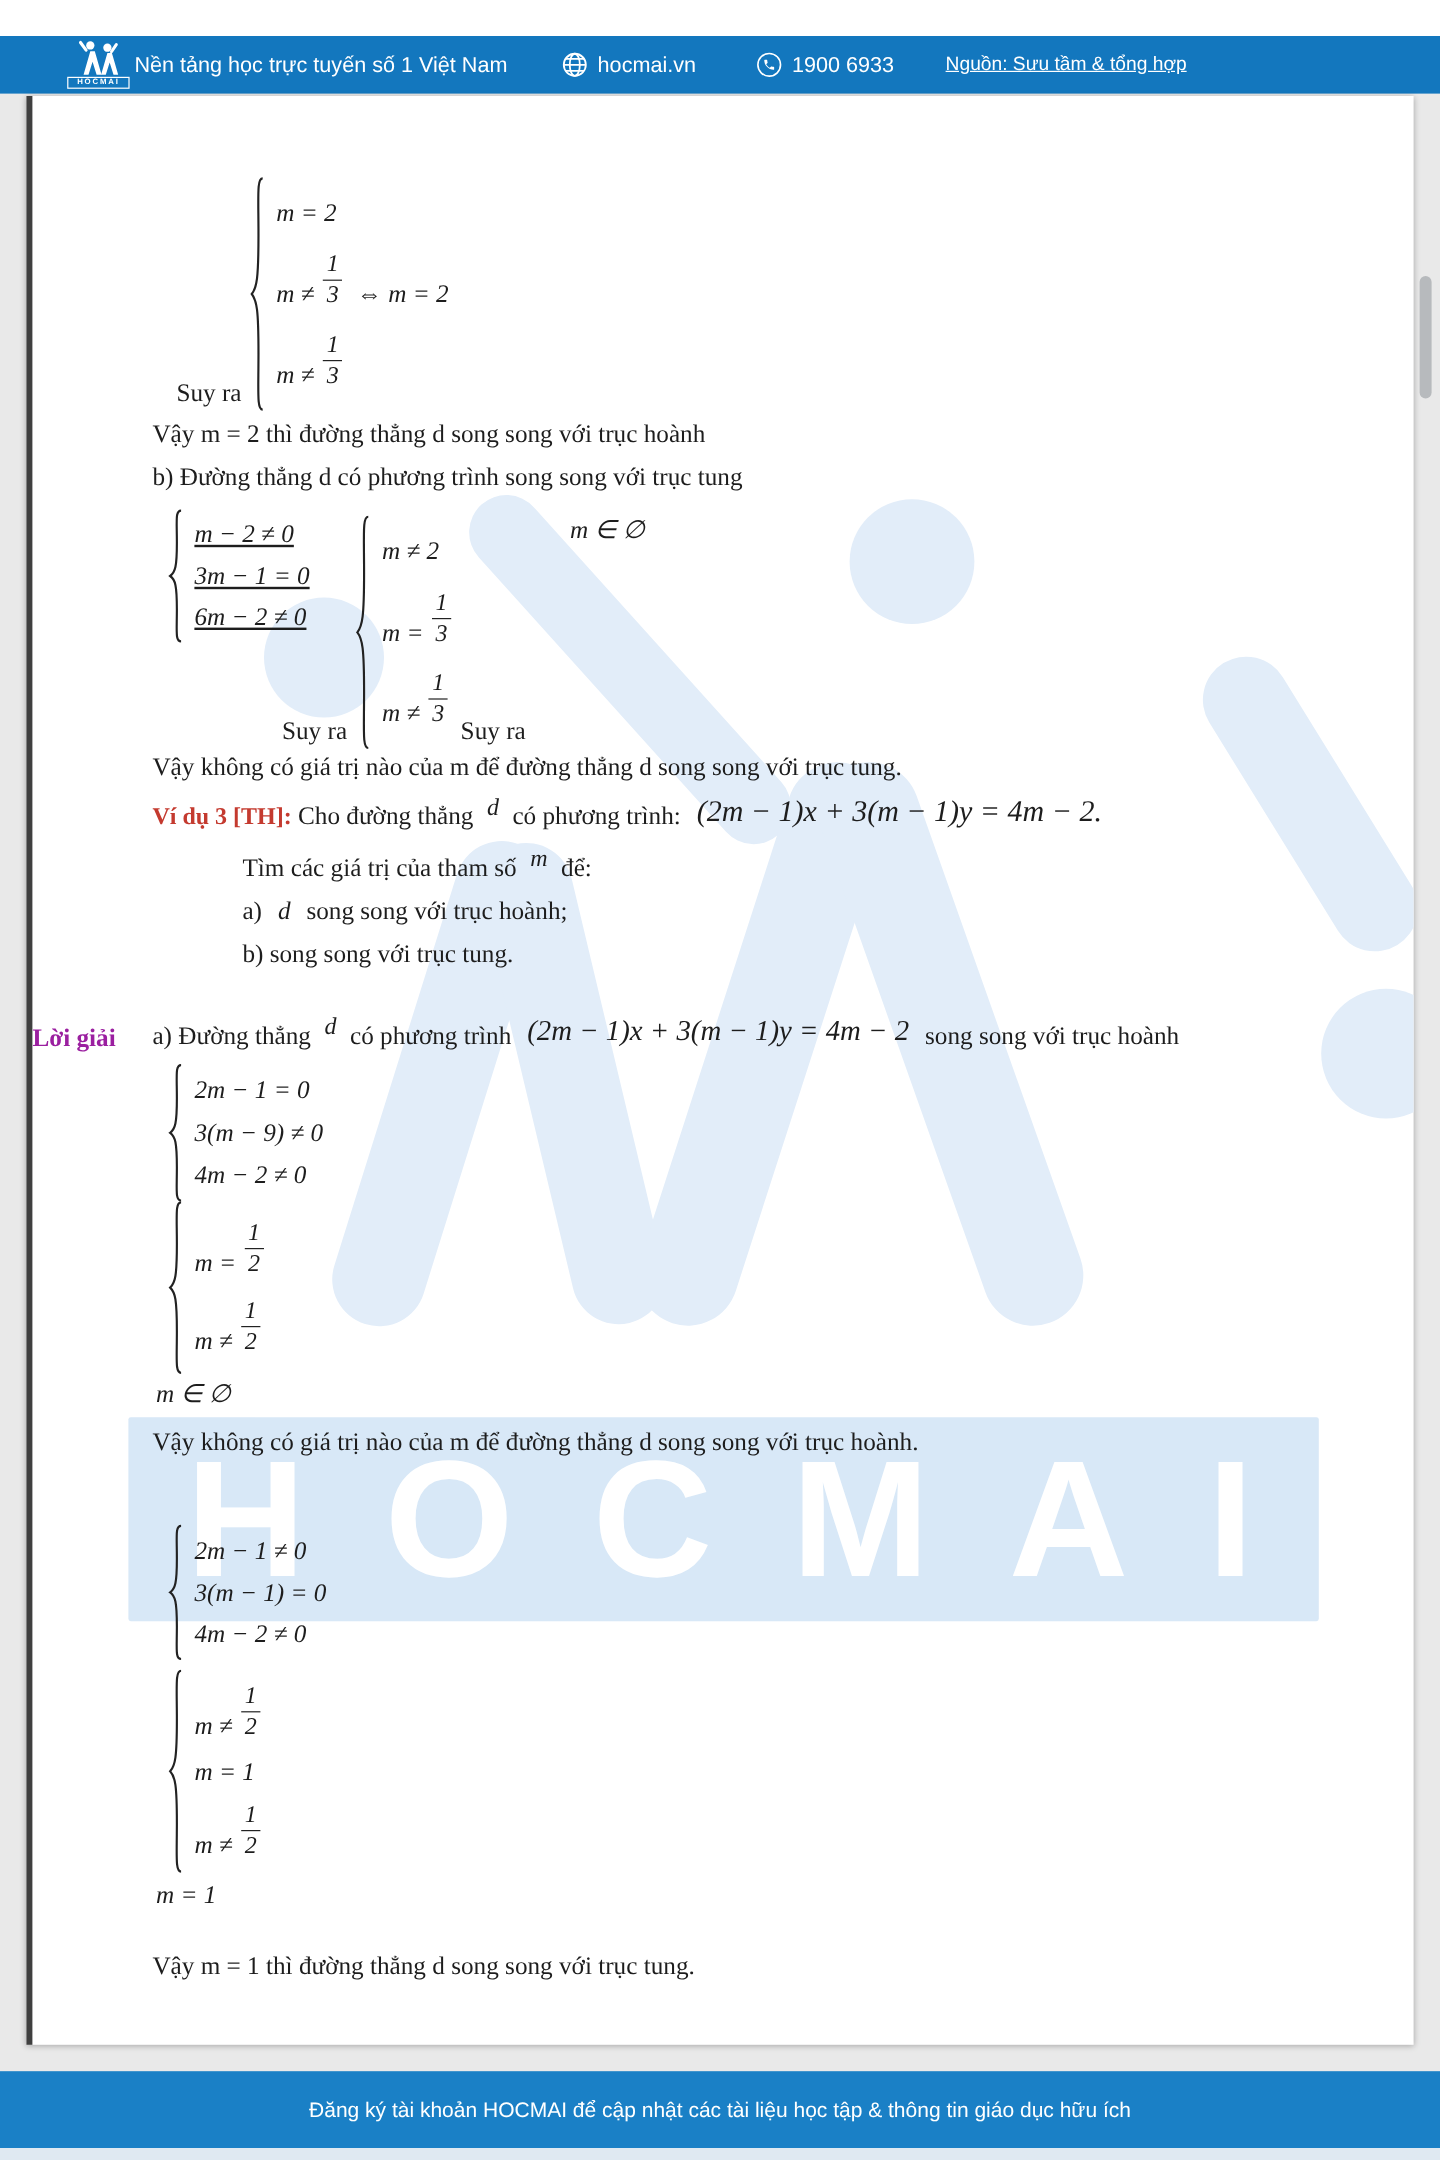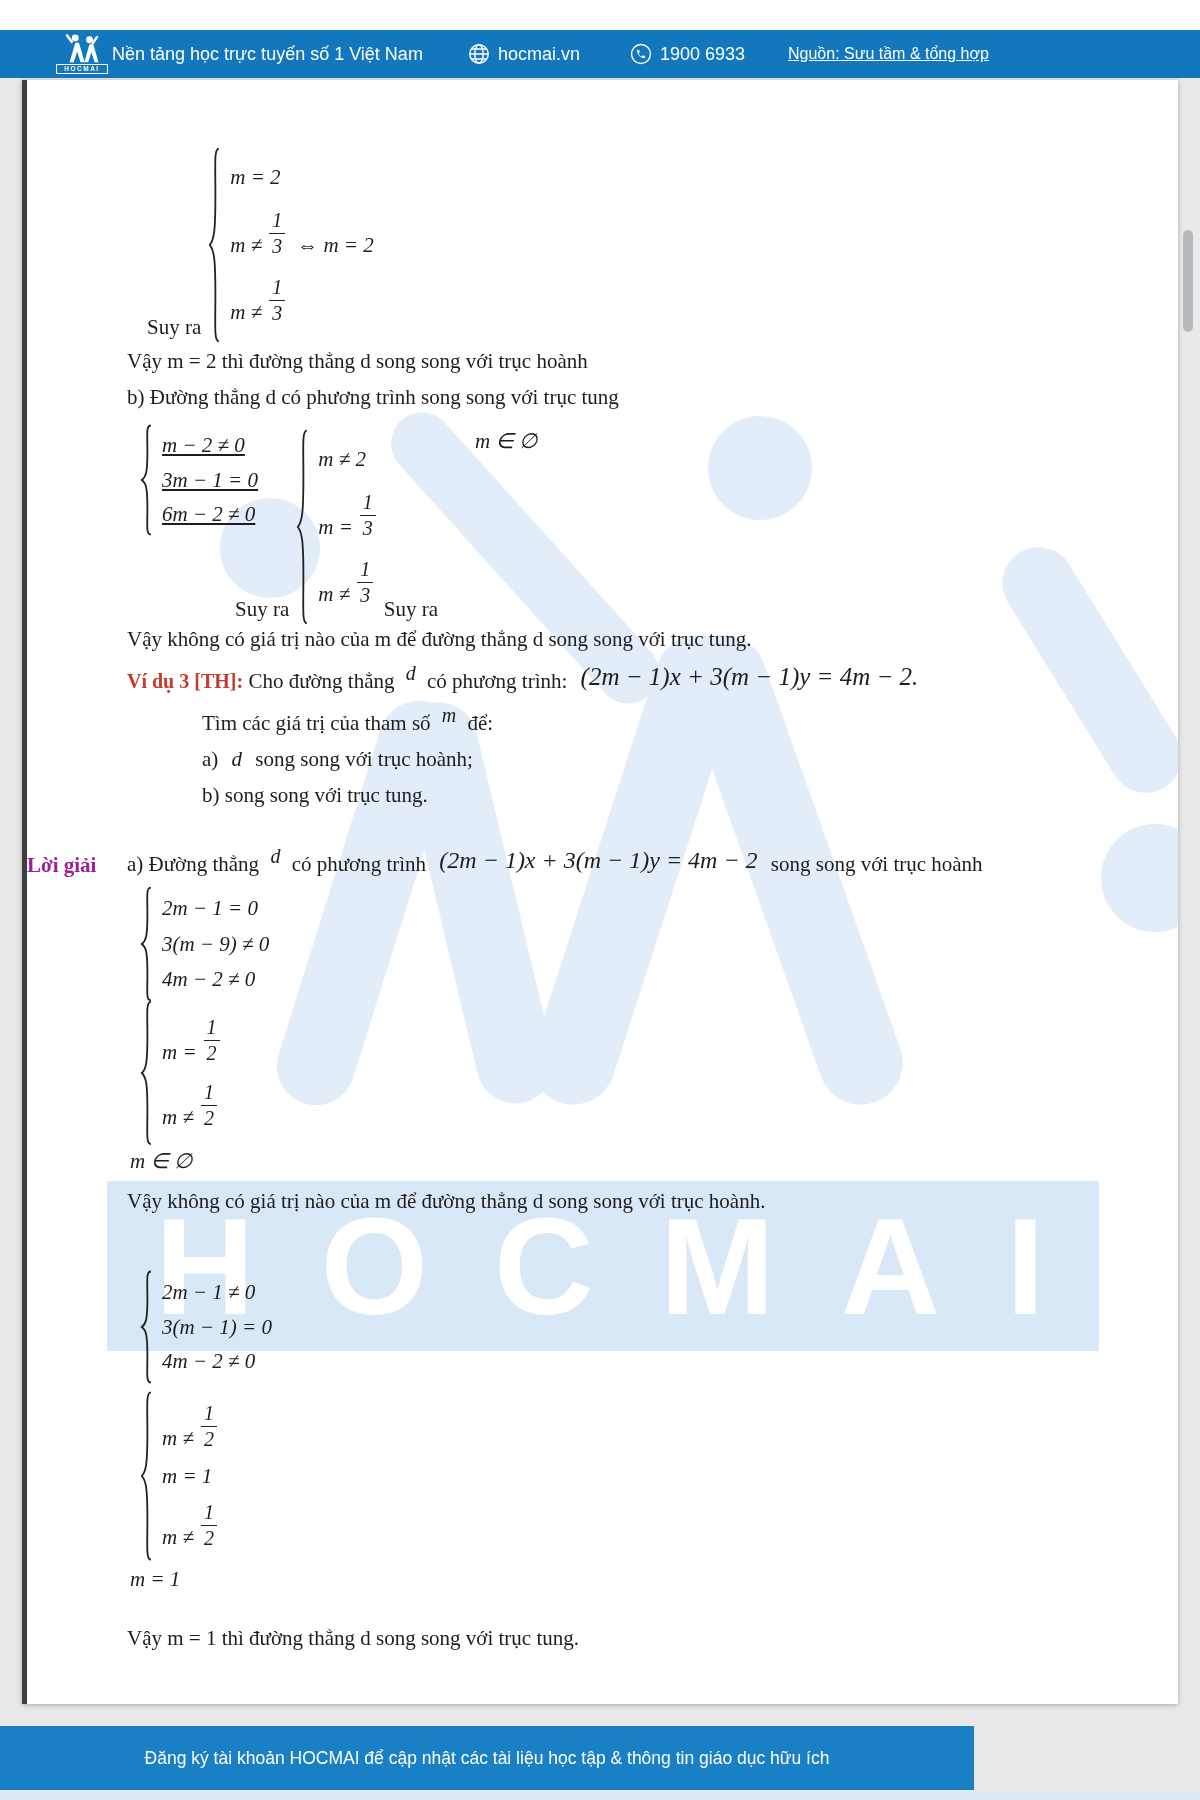--- a/index.html
+++ b/index.html
@@ -12,21 +12,21 @@
   .hdr-logo { position:absolute; left:56px; top:3px; width:52px; text-align:center; }
   .hdr-logo svg { display:block; margin:0 auto; }
   .hdr-logo-label { margin-top:1px; border:1px solid #fff; font-size:6.5px; font-weight:bold; letter-spacing:1.5px; line-height:8px; color:#fff; }
   .hdr-tagline { position:absolute; left:112px; top:0; height:48px; line-height:48px; font-size:18px; }
   .hdr-group { position:absolute; top:0; height:48px; display:flex; align-items:center; gap:8px; font-size:18px; }
   .hdr-site  { left:468px; }
   .hdr-phone { left:630px; }
   .hdr-source{ position:absolute; left:788px; top:0; height:48px; line-height:48px; font-size:16px;text-decoration:underline; }
 
   
-  .ftr { position:absolute; left:0; top:1726px; width:974px; height:64px; background:#1a80c6; color:#fff;
+  .ftr { position:absolute; left:0; top:1726px; width:1200px; height:64px; background:#1a80c6; color:#fff;
          text-align:center; line-height:64px; font-size:17.5px; }
   .bottom-strip { position:absolute; left:0; top:1790px; width:1200px; height:10px; background:#dfe9f2; }
 
   
   .page { position:absolute; left:22px; top:80px; width:1156px; height:1624px; background:#ffffff;
           border-left:5px solid #3f3f3f; box-shadow:0 1px 5px rgba(0,0,0,.28); overflow:hidden;
           font-family:"Liberation Serif",serif; color:#1d1d1d; }
   .scroll-thumb { position:absolute; left:1183px; top:230px; width:10px; height:102px; background:#b7babd; border-radius:5px; }
 
   

